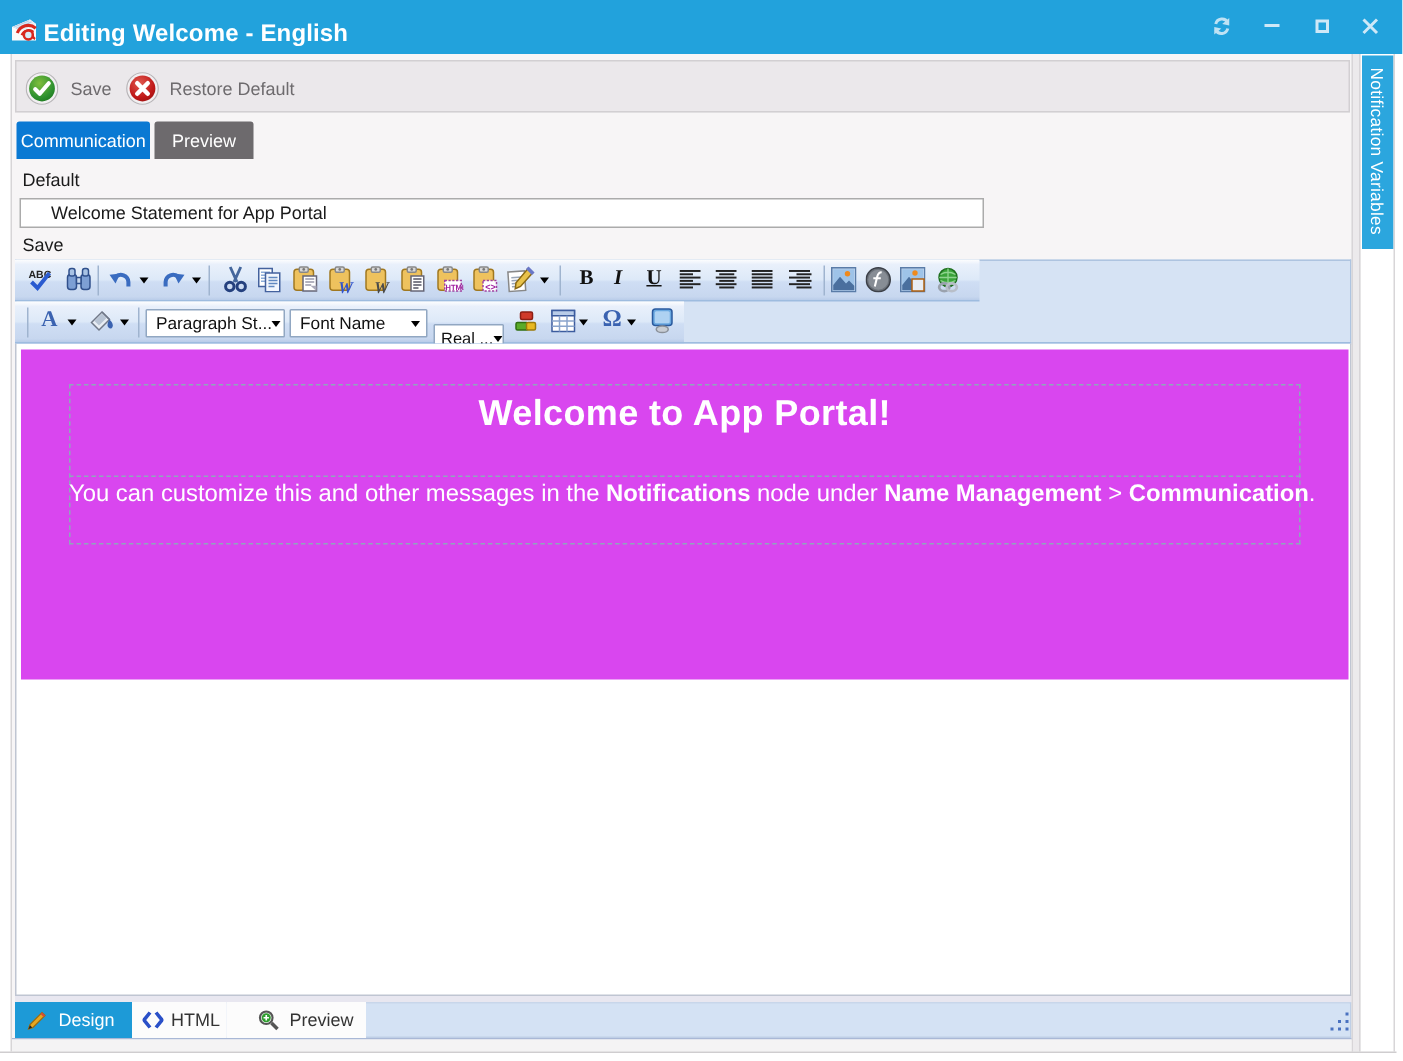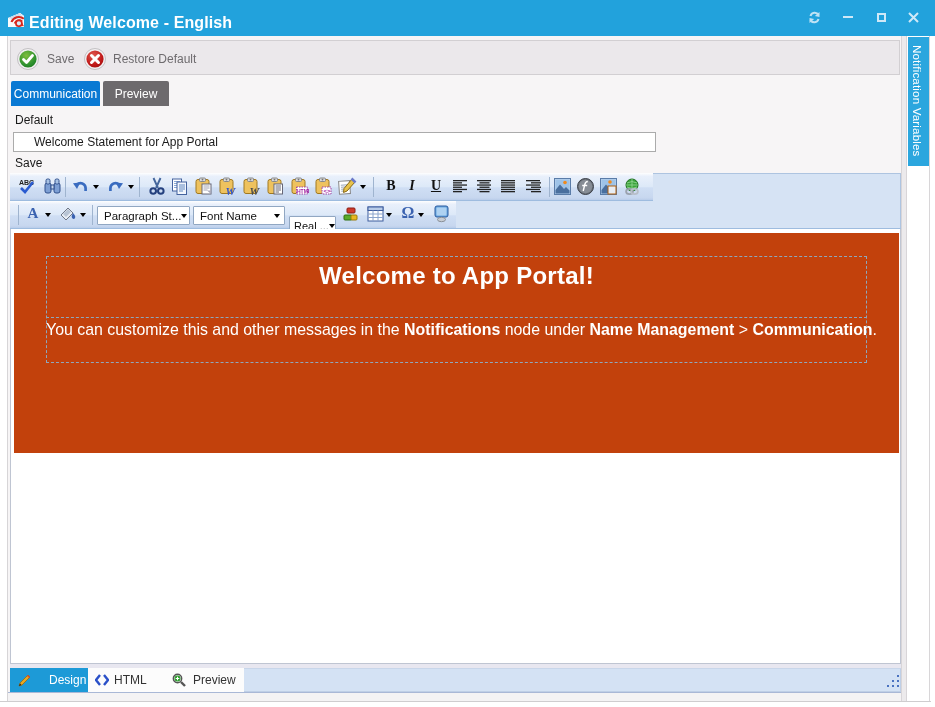--- a/index.html
+++ b/index.html
@@ -32,21 +32,21 @@
 .strip { background:linear-gradient(#fefefe, #e9f0fb 12%, #dde9f8 50%, #cfdef4 55%, #c7d7ef 92%, #b9cce9); border-bottom:1px solid #9ebcdf;}
 .tb-sep { width:1px; height:20px; background:#9fb4cf; }
 .combo { background:#fff; border:1px solid #91a7c2; height:19px; font-size:11.5px; color:#111;
   display:flex; align-items:center; padding:0 4px 0 6px; border-radius:1px; white-space:nowrap; overflow:hidden; }
 .combo .arr { margin-left:auto; }
 .darr { width:0; height:0; border-left:3px solid transparent; border-right:3px solid transparent; border-top:4px solid #000; }
 
 
 #edit-area { left:10px; top:229px; width:891px; height:435px; background:#fff;
   border:1px solid #bfc5d2; border-top:none; }
-#blue-body { left:3px; top:4px; width:885px; height:220px; background:#c2410c; position:absolute; }
+#blue-body { left:3px; top:4px; width:885px; height:220px; background:#d946ef; position:absolute; }
 .dash { border:1px dashed #8fa6bb; }
 
 
 #modbar { left:10px; top:668px; width:891px; height:24px; background:#d4e2f4; border:1px solid #bfcfe6; border-top:1px solid #c8d6ea;}
 .modtab { height:24px; display:flex; align-items:center; font-size:12px; }
 
 
 #splitter { left:901px; top:36px; width:6px; height:665px; background:#eceaec;
   border-left:1px solid #d8d5d8; border-right:1px solid #d8d5d8; }
 #vtab { left:908px; top:37px; width:21px; height:129px; background:#2ba6de; }
@@ -246,21 +246,21 @@
 
   <div class="abs" style="left:10px;top:664px;width:891px;height:4px;background:#e8e7f0"></div>
 
   <div class="abs" id="modbar"></div>
   <div class="abs modtab" style="left:10px;top:668px;width:78px;background:#1d9ad7;color:#fff">
     <svg style="margin-left:7px" width="15" height="15" viewBox="0 0 15 15">
       <path d="M2,13 L3,10 L11,2 L13,4 L5,12 Z" fill="#e8a820" stroke="#9a6a10" stroke-width="0.8"></path>
       <path d="M11,2 L13,4 L12,5 L10,3 Z" fill="#d84a3a"></path>
       <path d="M2,13 L3,10.5 L4.5,12 Z" fill="#222"></path>
     </svg>
-    <span style="margin-left:17px">Design</span>
+    <span style="margin-left:7px">Design</span>
   </div>
   <div class="abs modtab" style="left:88px;top:668px;width:63px;background:#fcfcfc;color:#333">
     <svg style="margin-left:7px" width="14" height="12" viewBox="0 0 14 12">
       <path d="M5,1 L1,6 L5,11 M9,1 L13,6 L9,11" stroke="#2a50c8" stroke-width="2.4" fill="none"></path>
     </svg>
     <span style="margin-left:5px">HTML</span>
   </div>
   <div class="abs modtab" style="left:151px;top:668px;width:93px;background:#fcfcfc;color:#333">
     <svg style="margin-left:21px" width="15" height="15" viewBox="0 0 15 15">
       <circle cx="5.5" cy="5.5" r="4.2" fill="#e8f0e8" stroke="#555" stroke-width="1.4"></circle>

